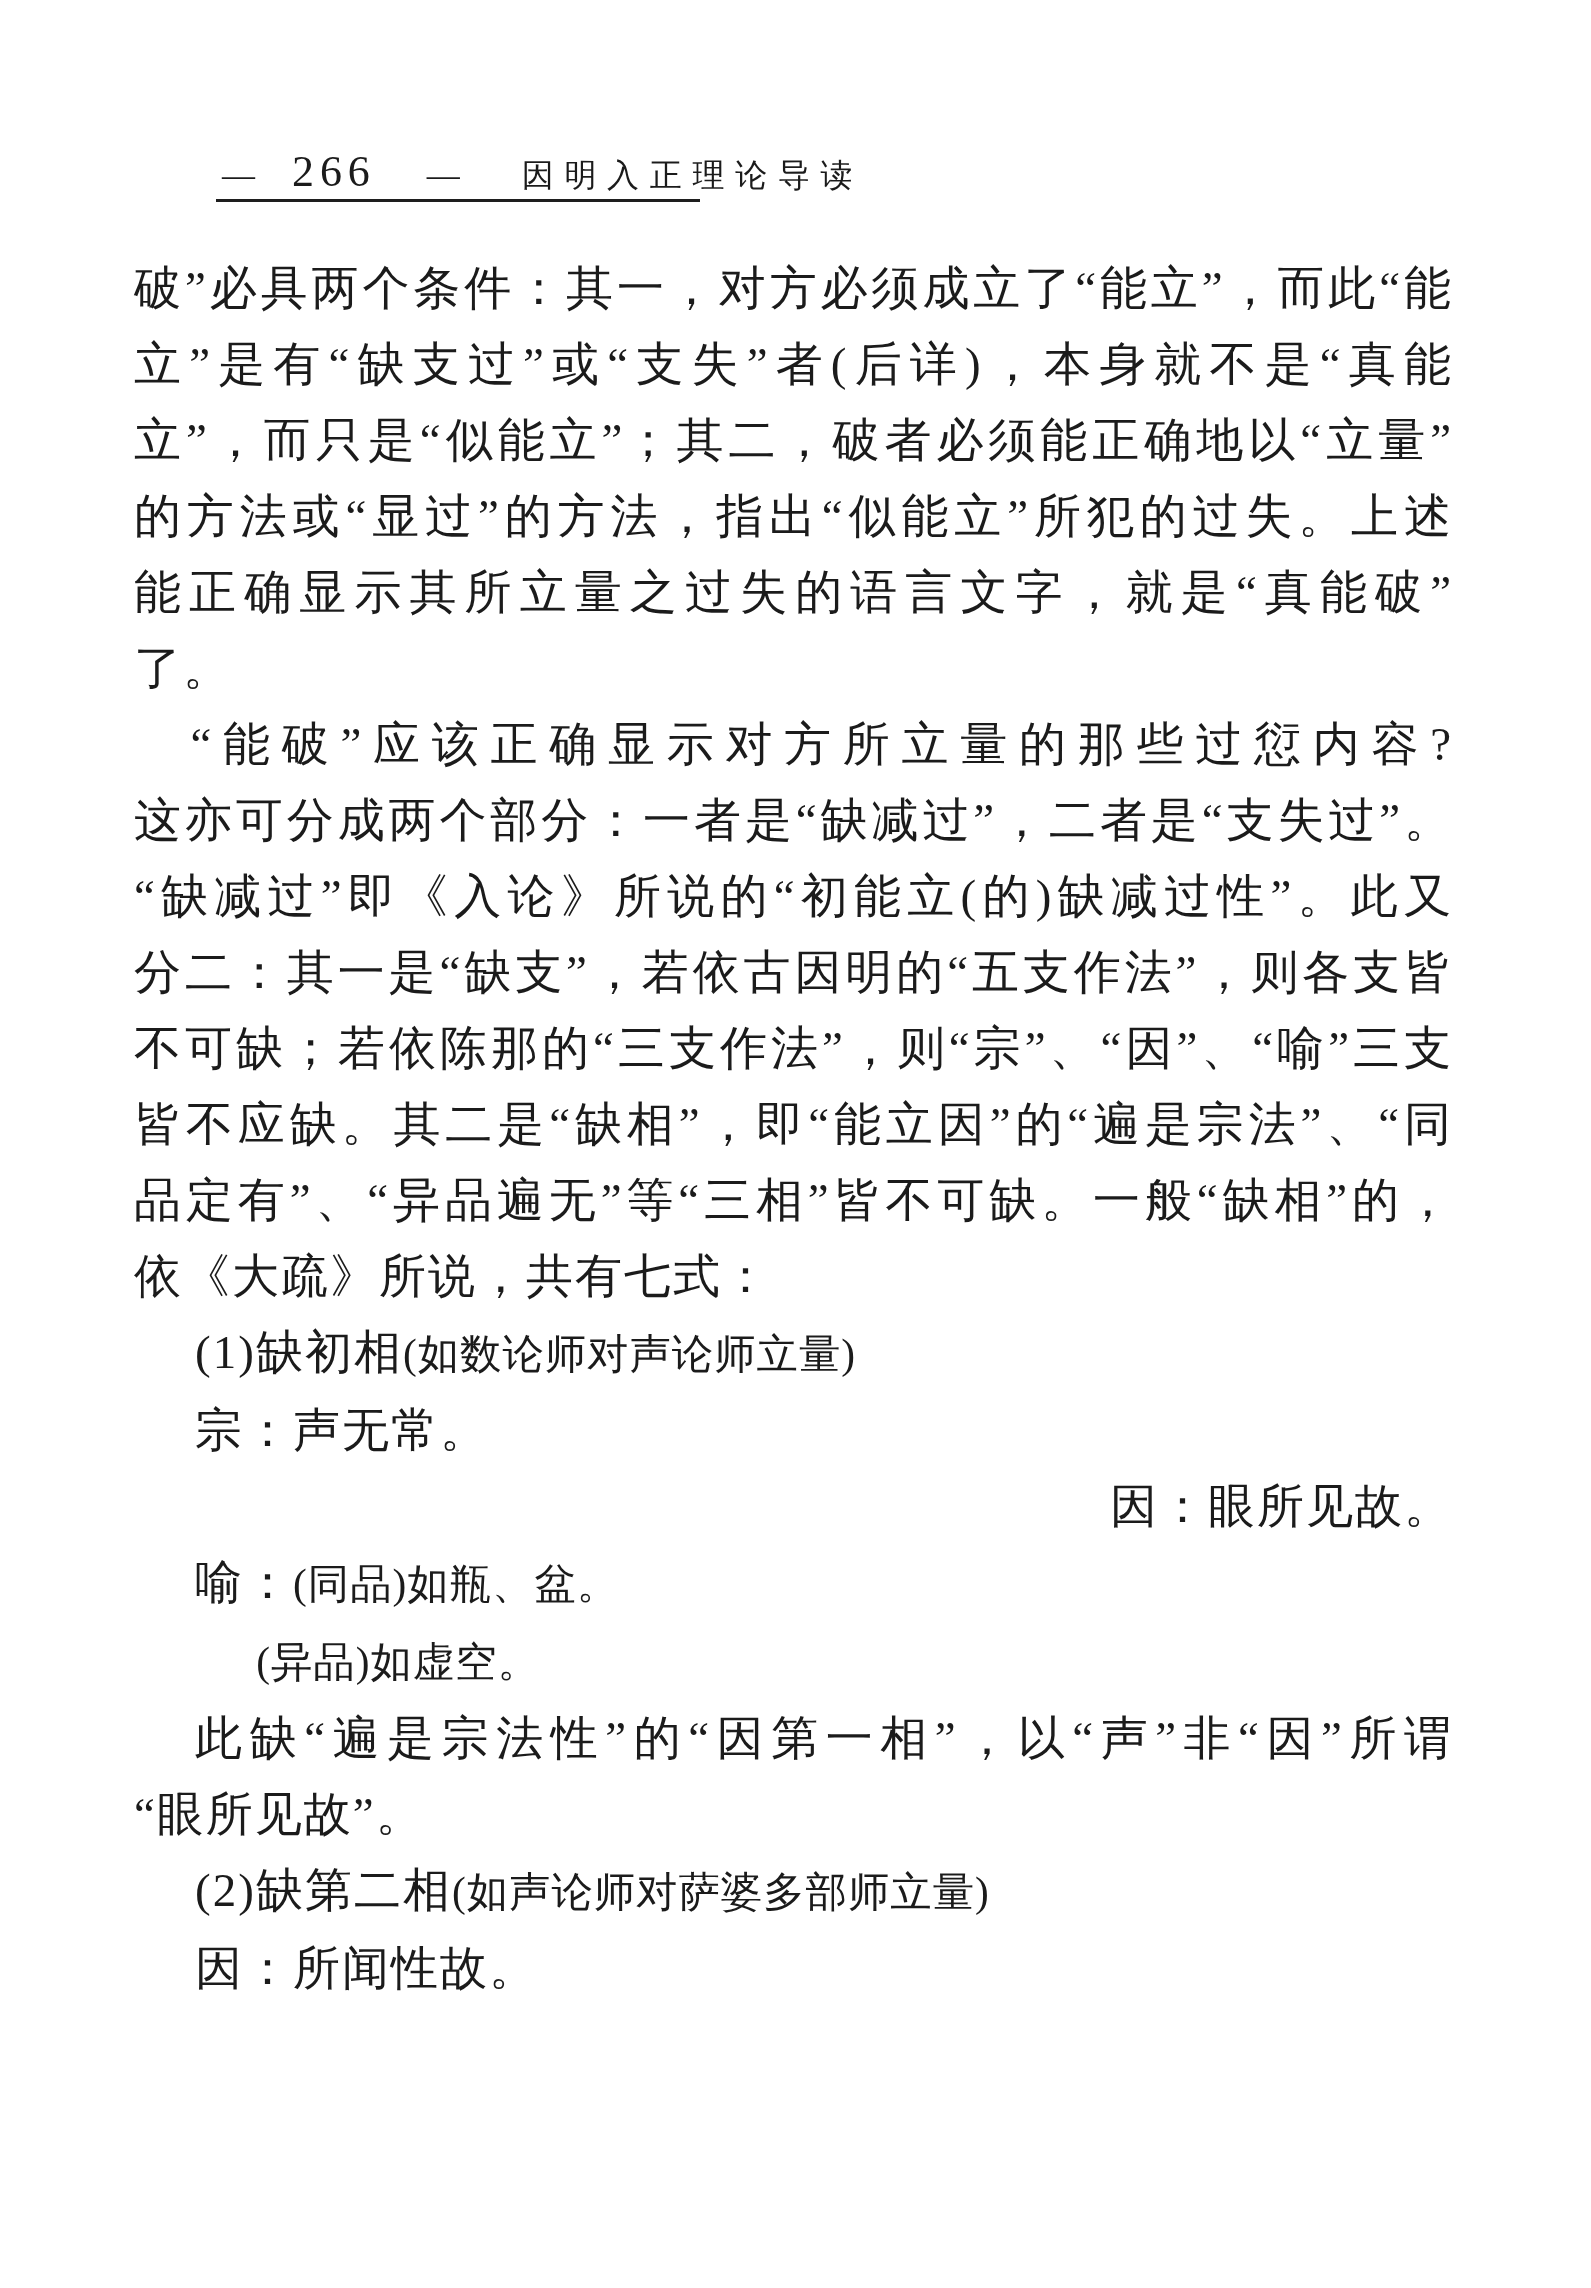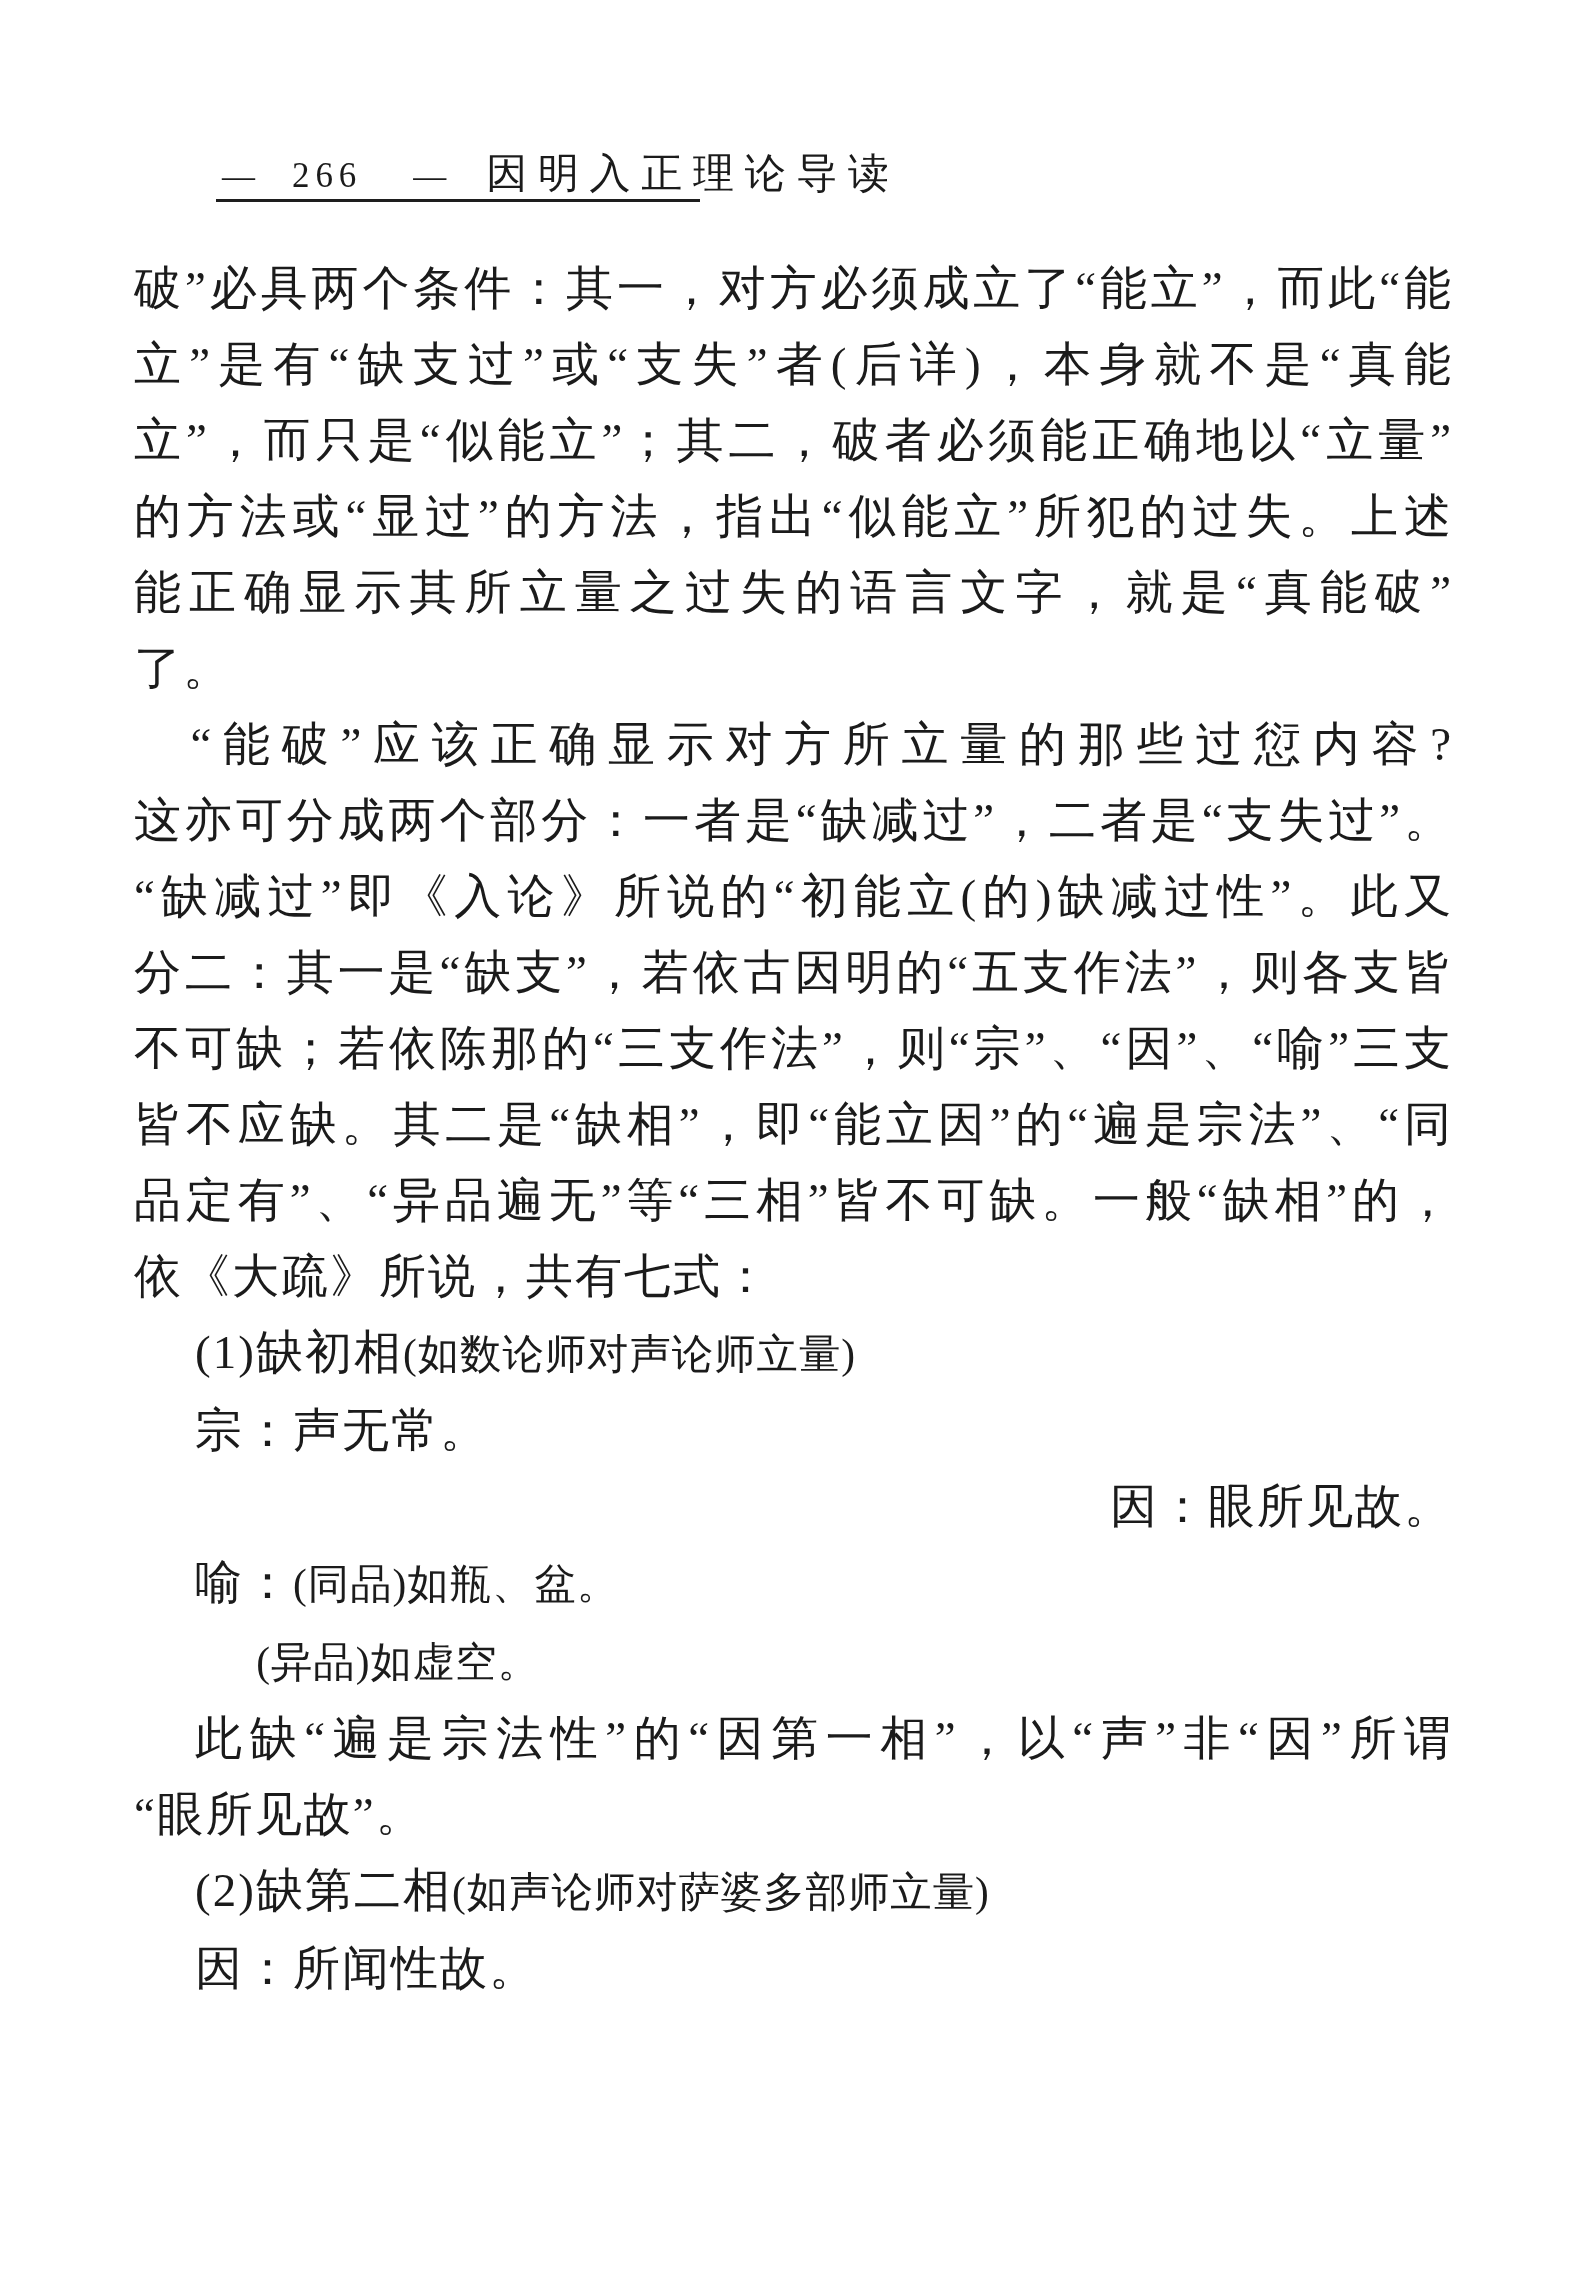--- a/index.html
+++ b/index.html
@@ -17,23 +17,23 @@
     position: absolute;
     top: 146px;
     left: 222px;
     display: flex;
     align-items: baseline;
     font-size: 33px;
     color: #1b1b1b;
     white-space: nowrap;
   }
   .running-header .dash-left  { letter-spacing: 0; }
-  .running-header .page-num   { margin-left: 37px; font-size: 35px; letter-spacing: 5.9px; }
+  .running-header .page-num   { margin-left: 37px; font-size: 44px; letter-spacing: 5.9px; }
   .running-header .dash-right { margin-left: 51px; }
-  .running-header .book-title { margin-left: 40px; font-size: 41px; letter-spacing: 10.7px; }
+  .running-header .book-title { margin-left: 62px; font-size: 32px; letter-spacing: 10.7px; }
   .header-rule {
     position: absolute;
     top: 199px;
     left: 216px;
     width: 484px;
     height: 2.9px;
     background: #1e1e1e;
   }
   .body-text {
     position: absolute;

